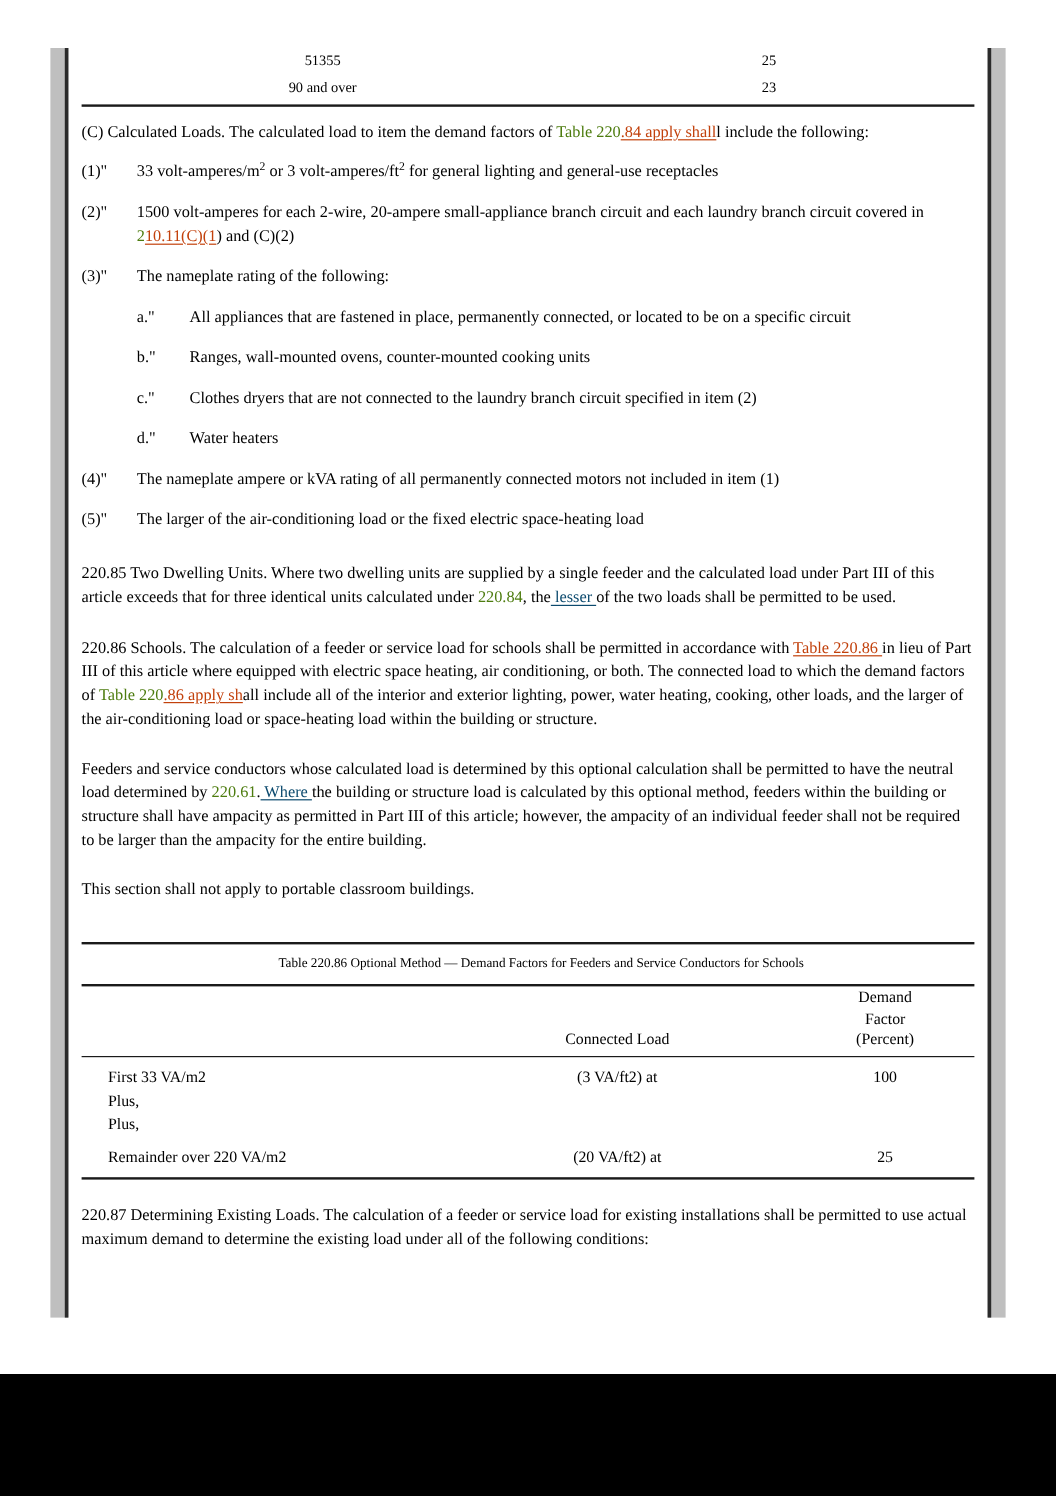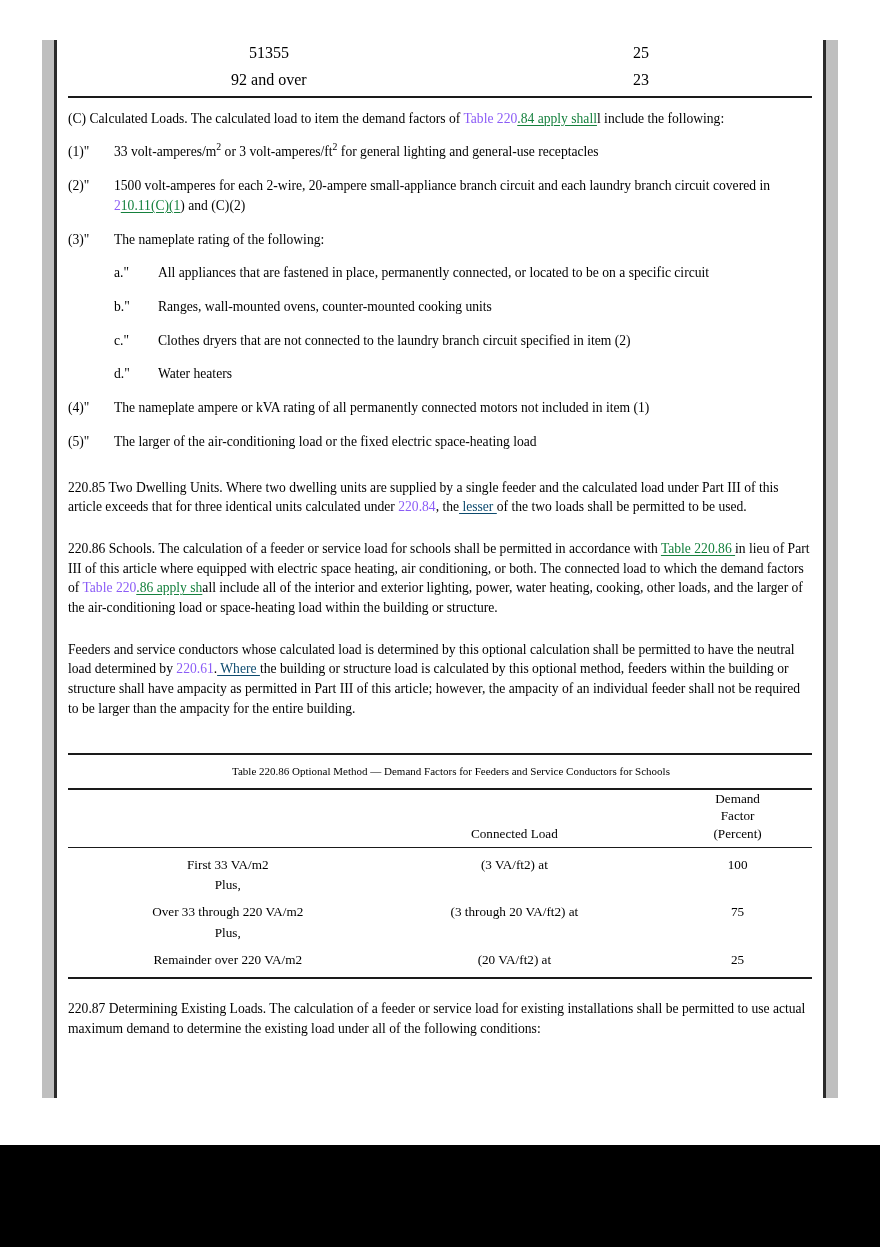--- a/index.html
+++ b/index.html
@@ -43,21 +43,21 @@
     position: absolute;
     left: 68px;
     top: 40px;
     width: 744px;
   }
 
   
   .tbl-cont {
     width: 100%;
     border-collapse: collapse;
-    font-size: 16px;
+    font-size: 12px;
   }
   .tbl-cont td {
     padding: 4px 0 5px 0;
     text-align: center;
     line-height: 1.15;
   }
   .tbl-cont td.c1 { width: 54%; }
   .tbl-cont td.c2 { width: 46%; }
   .tbl-cont tr.last td { padding-bottom: 6px; }
   .rule-thick {
@@ -86,39 +86,39 @@
     flex: 0 0 auto;
     width: 46px;
   }
   .item .itext { flex: 1 1 auto; }
   .item.lvl2 { margin-left: 46px; }
   .item.lvl2 .marker { width: 44px; }
 
   sup { font-size: 0.72em; vertical-align: super; line-height: 0; }
 
   
-  .lnk { color: #8b5cf6; }
-  .ulk { color: #15803d; text-decoration: underline; text-decoration-thickness: 1px; text-underline-offset: 2px; }
+  .lnk { color: #4d7c0f; }
+  .ulk { color: #c2410c; text-decoration: underline; text-decoration-thickness: 1px; text-underline-offset: 2px; }
   .ulb { color: #0c4a6e; text-decoration: underline; text-decoration-thickness: 1px; text-underline-offset: 2px; }
 
   
   .tbl-block { margin-top: 34px; }
   .tbl-caption {
     font-size: 11px;
     text-align: center;
     padding: 9px 0 10px 22px;
     line-height: 1.3;
   }
   .tbl86 {
     width: 100%;
     border-collapse: collapse;
     font-size: 13.2px;
   }
   .tbl86 th, .tbl86 td { padding: 0; font-weight: normal; }
-  .tbl86 .col-a { width: 40%; text-align: center;   padding-left: 22px; }
+  .tbl86 .col-a { width: 40%; text-align: left;   padding-left: 22px; }
   .tbl86 .col-b { width: 40%; text-align: center; }
   .tbl86 .col-c { width: 20%; text-align: center; }
   .tbl86 thead th { vertical-align: bottom; padding-bottom: 5px; line-height: 1.32; }
   .tbl86 tbody td { padding-top: 8px; padding-bottom: 3px; line-height: 1.3; vertical-align: top; }
   .tbl86 tbody tr.plus td { padding-top: 0; padding-bottom: 2px; }
   .rule-head { border: 0; border-top: 2px solid #1a1a1a; margin: 0; }
   .rule-mid  { border: 0; border-top: 1.5px solid #1a1a1a; margin: 0; }
   .rule-foot { border: 0; border-top: 2.5px solid #1a1a1a; margin: 0; }
 </style>
 </head>
@@ -131,21 +131,21 @@
 
   <div class="content">
 
     <table class="tbl-cont">
       <tbody>
         <tr>
           <td class="c1">51355</td>
           <td class="c2">25</td>
         </tr>
         <tr class="last">
-          <td class="c1">92 and over</td>
+          <td class="c1">90 and over</td>
           <td class="c2">23</td>
         </tr>
       </tbody>
     </table>
     <hr class="rule-thick">
 
     <p class="body first"><span>(C) Calculated Loads. The calculated load to item the demand factors of </span><span class="lnk">Table 220</span><span class="ulk">.84 apply shall</span><span>l include the following:</span></p>
 
     <div class="item">
       <div class="marker">(1)"</div>
@@ -191,20 +191,21 @@
       <div class="marker">(5)"</div>
       <div class="itext">The larger of the air-conditioning load or the fixed electric space-heating load</div>
     </div>
 
     <p class="body" style="margin-top:26px"><span>220.85 Two Dwelling Units. Where two dwelling units are supplied by a single feeder and the calculated load under Part III of this article exceeds that for three identical units calculated under </span><span class="lnk">220.84</span><span>, the</span><span class="ulb"> lesser </span><span>of the two loads shall be permitted to be used.</span></p>
 
     <p class="body" style="margin-top:22px"><span>220.86 Schools. The calculation of a feeder or service load for schools shall be permitted in accordance with </span><span class="ulk">Table 220.86 </span><span>in lieu of Part III of this article where equipped with electric space heating, air conditioning, or both. The connected load to which the demand factors of </span><span class="lnk">Table 220</span><span class="ulk">.86 apply sh</span><span>all include all of the interior and exterior lighting, power, water heating, cooking, other loads, and the larger of the air-conditioning load or space-heating load within the building or structure.</span></p>
 
     <p class="body" style="margin-top:22px"><span>Feeders and service conductors whose calculated load is determined by this optional calculation shall be permitted to have the neutral load determined by </span><span class="lnk">220.61</span><span>.</span><span class="ulb"> Where </span><span>the building or structure load is calculated by this optional method, feeders within the building or structure shall have ampacity as permitted in Part III of this article; however, the ampacity of an individual feeder shall not be required to be larger than the ampacity for the entire building.</span></p>
 
+    <p class="body" style="margin-top:22px">This section shall not apply to portable classroom buildings.</p>
 
     <div class="tbl-block">
       <hr class="rule-head">
       <div class="tbl-caption">Table 220.86   Optional Method — Demand Factors for Feeders and Service Conductors for Schools</div>
       <hr class="rule-head">
       <table class="tbl86">
         <thead>
           <tr>
             <th class="col-a"></th>
             <th class="col-b">Connected Load</th>
@@ -222,25 +223,20 @@
           <tr>
             <td class="col-a">First 33 VA/m2</td>
             <td class="col-b">(3 VA/ft2) at</td>
             <td class="col-c">100</td>
           </tr>
           <tr class="plus">
             <td class="col-a">Plus,</td>
             <td class="col-b"></td>
             <td class="col-c"></td>
           </tr>
-          <tr>
-            <td class="col-a">Over 33 through 220 VA/m2</td>
-            <td class="col-b">(3 through 20 VA/ft2) at</td>
-            <td class="col-c">75</td>
-          </tr>
           <tr class="plus">
             <td class="col-a">Plus,</td>
             <td class="col-b"></td>
             <td class="col-c"></td>
           </tr>
           <tr>
             <td class="col-a">Remainder over 220 VA/m2</td>
             <td class="col-b">(20 VA/ft2) at</td>
             <td class="col-c">25</td>
           </tr>

